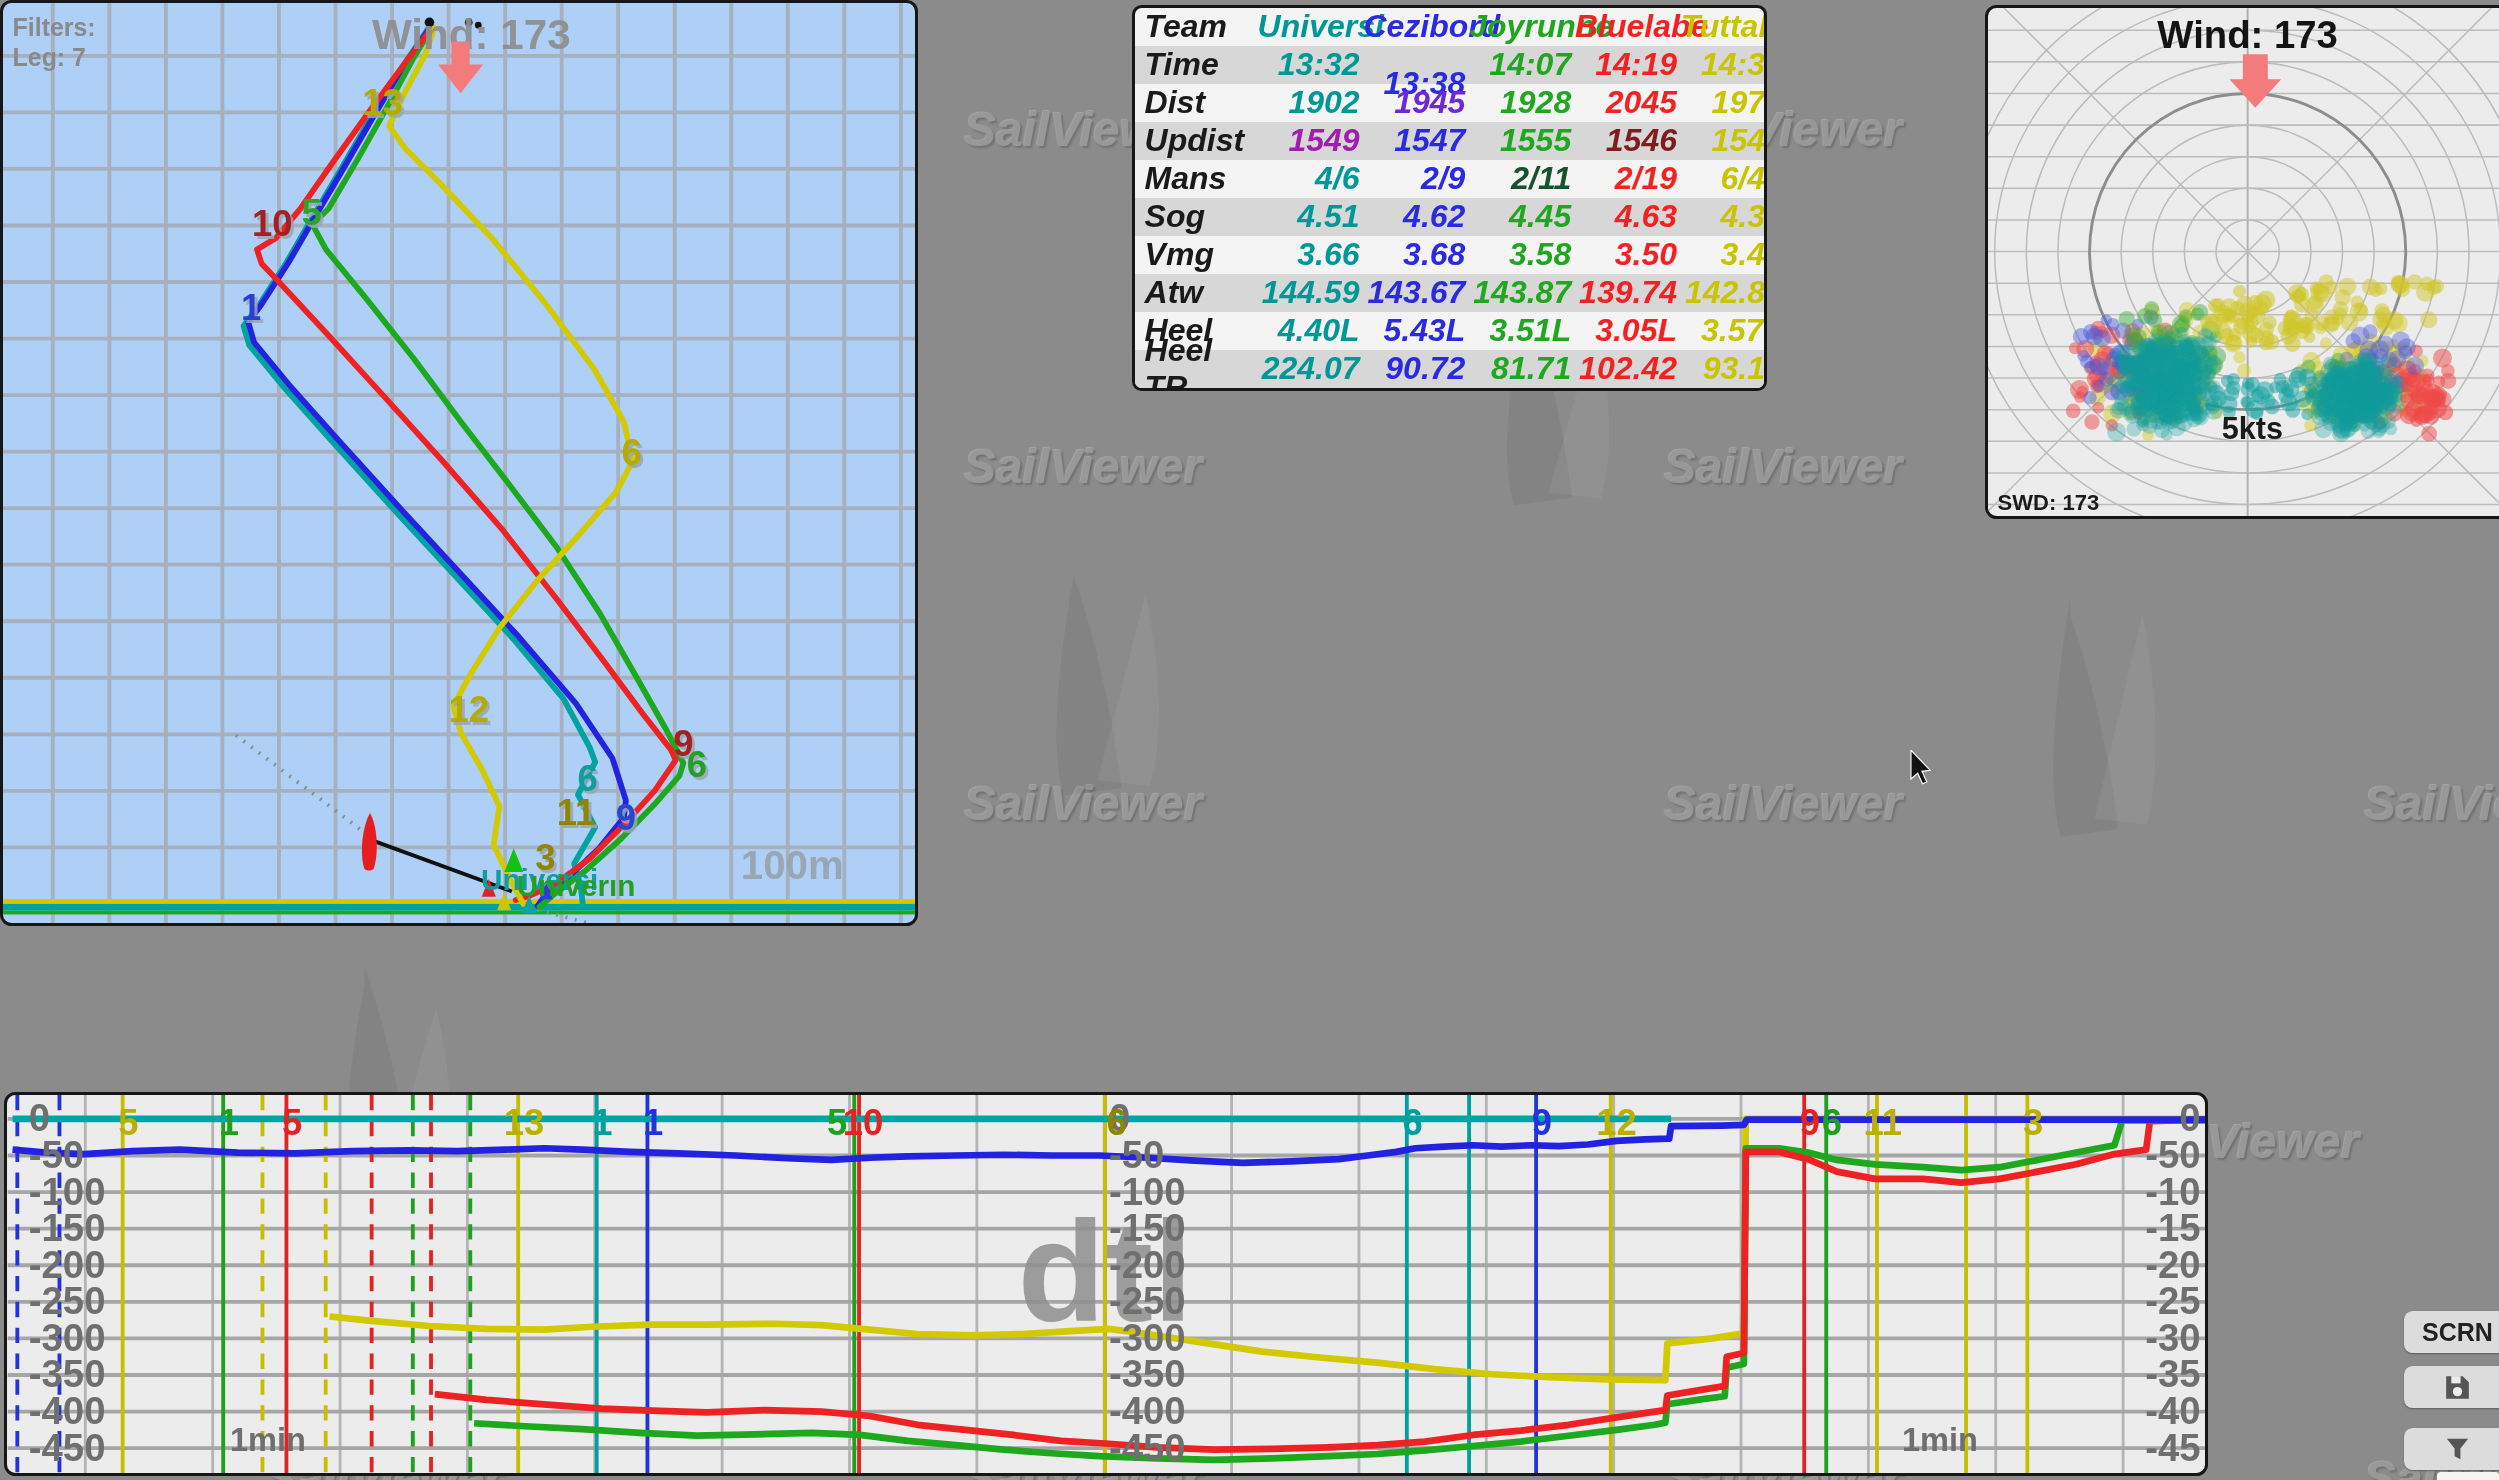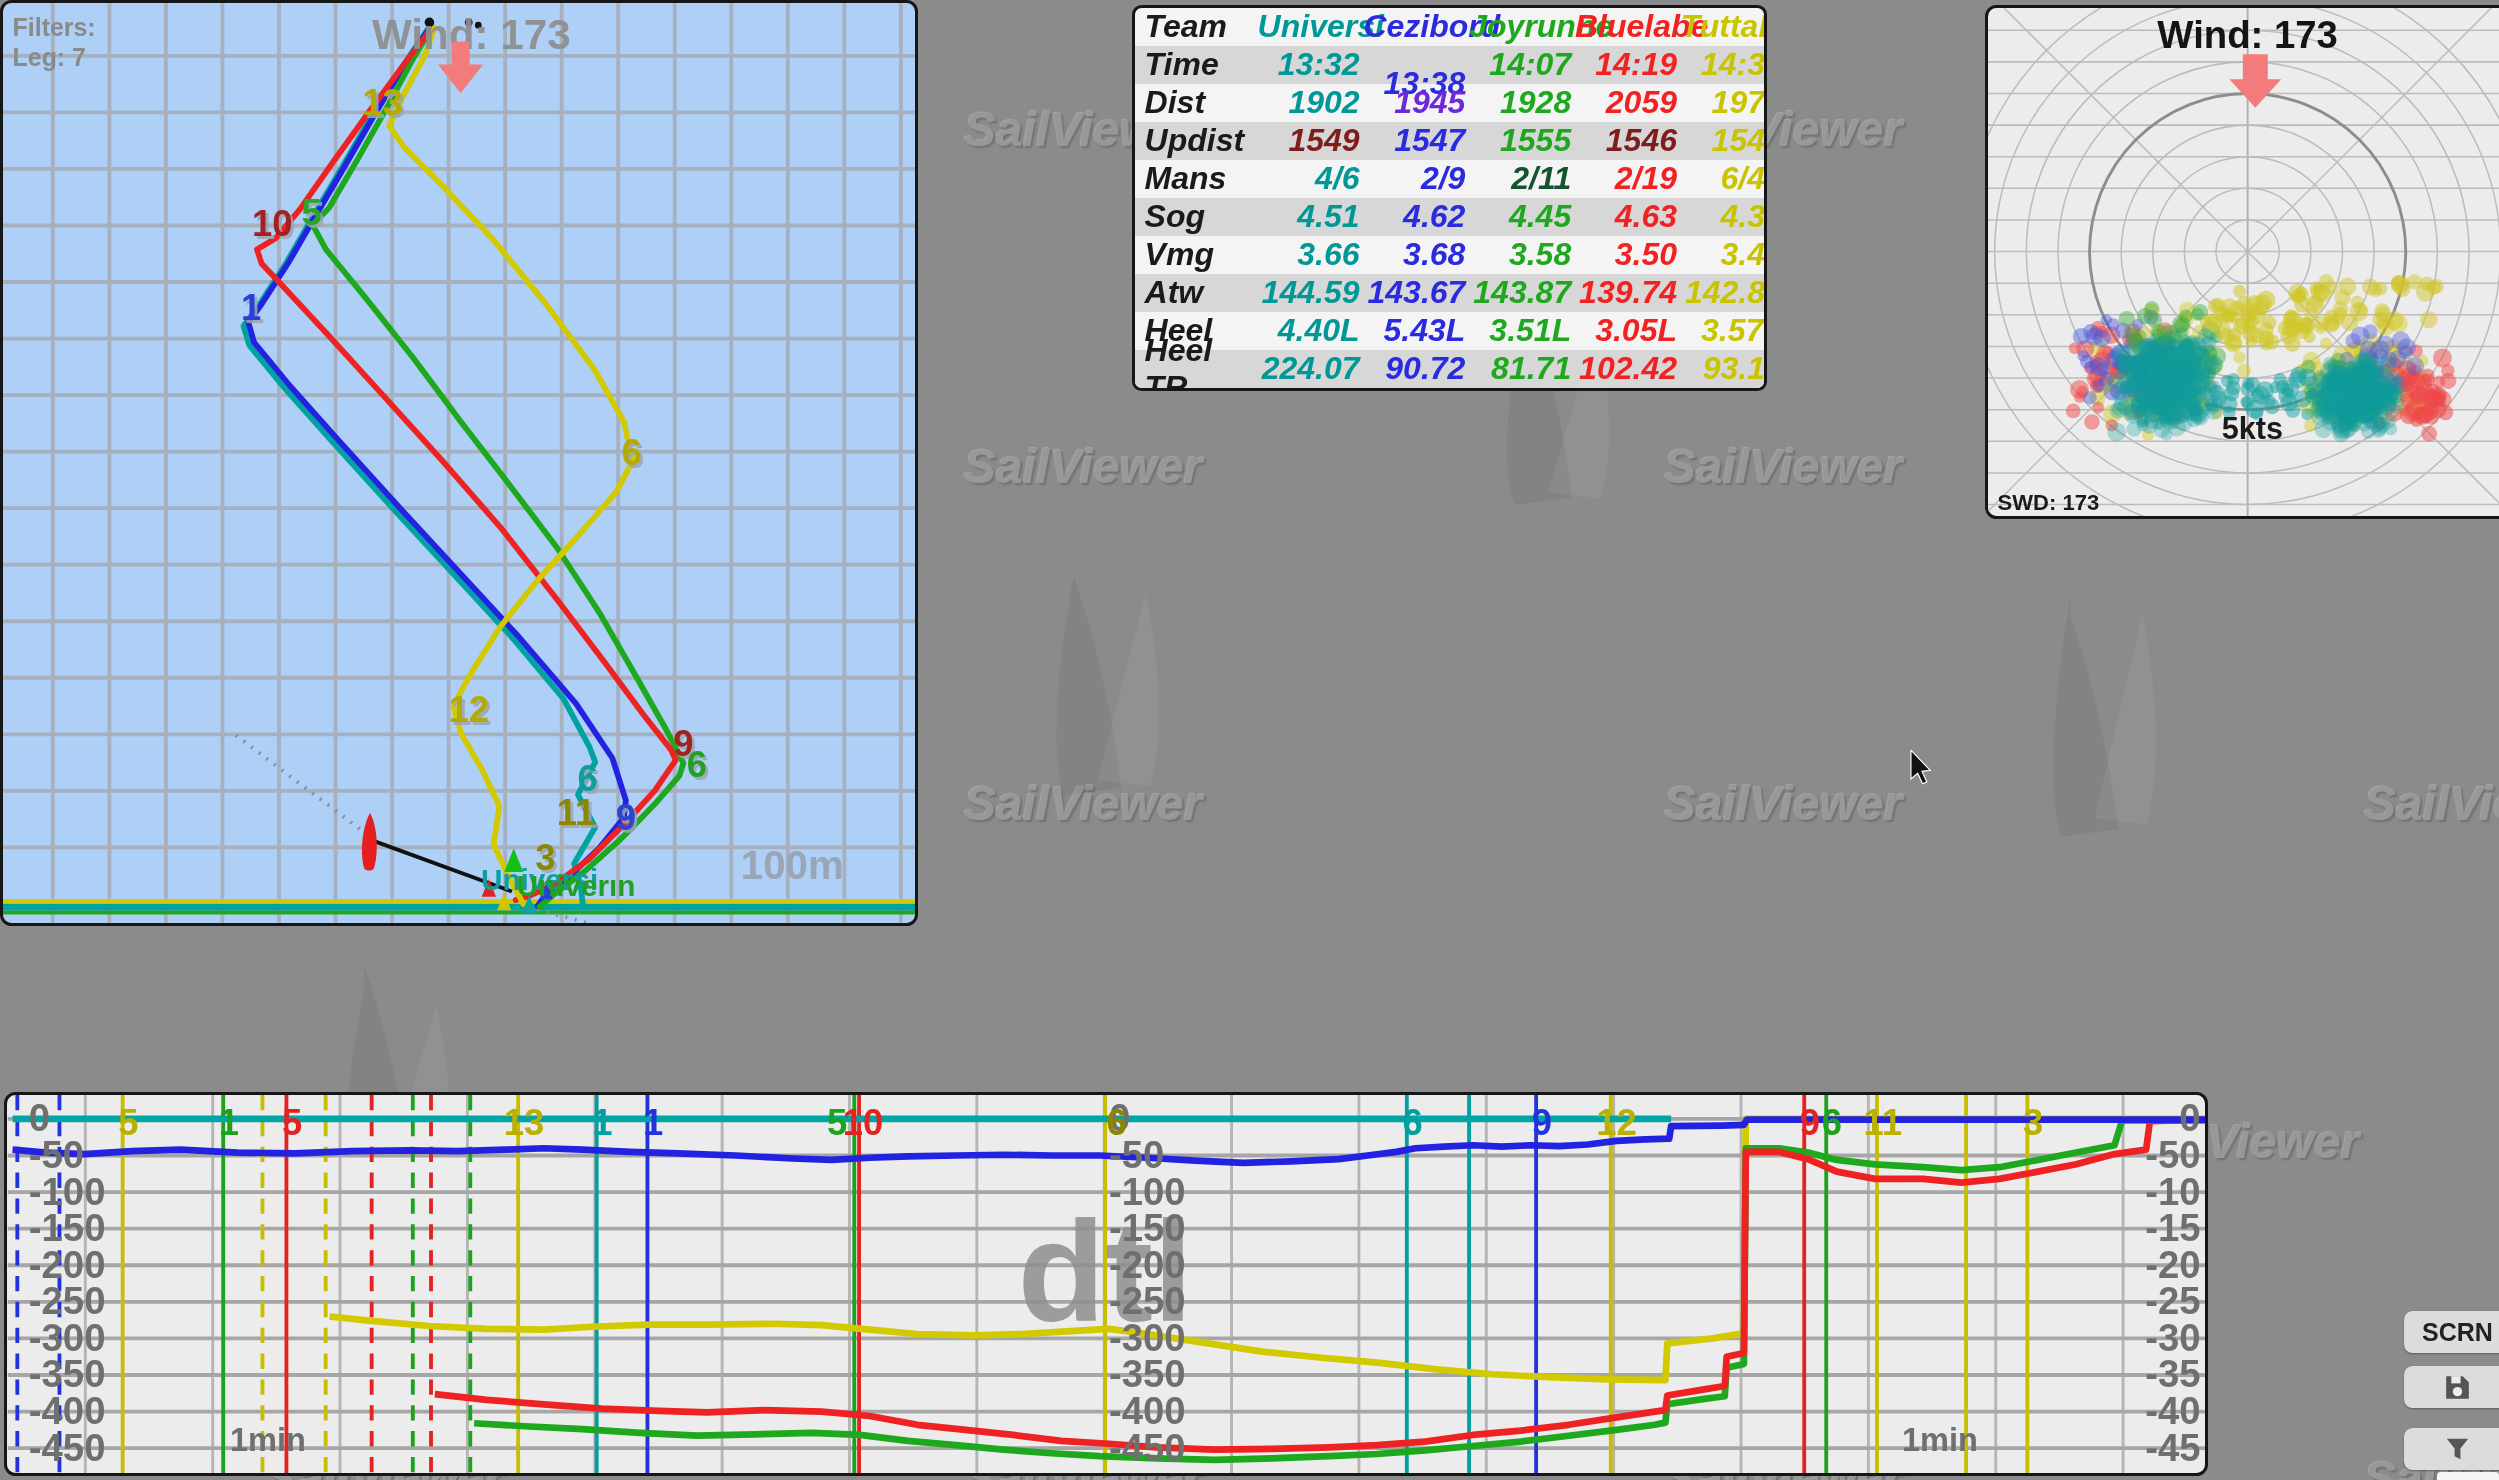--- a/index.html
+++ b/index.html
@@ -182,26 +182,26 @@
       <div class="tcell" style="color: rgb(42, 42, 224); margin-top: 37px;">13:38</div>
       <div class="tcell" style="color: rgb(31, 168, 31);">14:07</div>
       <div class="tcell" style="color: rgb(242, 34, 34);">14:19</div>
       <div class="tcell" style="color: rgb(201, 196, 0);">14:35</div>
     </div>
     <div class="trow">
       <div class="tlabel">Dist</div>
       <div class="tcell" style="color: rgb(0, 151, 151);">1902</div>
       <div class="tcell" style="color: #6d28d9;">1945</div>
       <div class="tcell" style="color: rgb(31, 168, 31);">1928</div>
-      <div class="tcell" style="color: rgb(242, 34, 34);">2059</div>
+      <div class="tcell" style="color: rgb(242, 34, 34);">2045</div>
       <div class="tcell" style="color: rgb(201, 196, 0);">1973</div>
     </div>
     <div class="trow alt">
       <div class="tlabel">Updist</div>
-      <div class="tcell" style="color: #7f1d1d;">1549</div>
+      <div class="tcell" style="color: #a21caf;">1549</div>
       <div class="tcell" style="color: rgb(42, 42, 224);">1547</div>
       <div class="tcell" style="color: rgb(31, 168, 31);">1555</div>
       <div class="tcell" style="color: #7f1d1d;">1546</div>
       <div class="tcell" style="color: rgb(201, 196, 0);">1540</div>
     </div>
     <div class="trow">
       <div class="tlabel">Mans</div>
       <div class="tcell" style="color: rgb(0, 151, 151);">4/6</div>
       <div class="tcell" style="color: rgb(42, 42, 224);">2/9</div>
       <div class="tcell" style="color: #14532d;">2/11</div>

